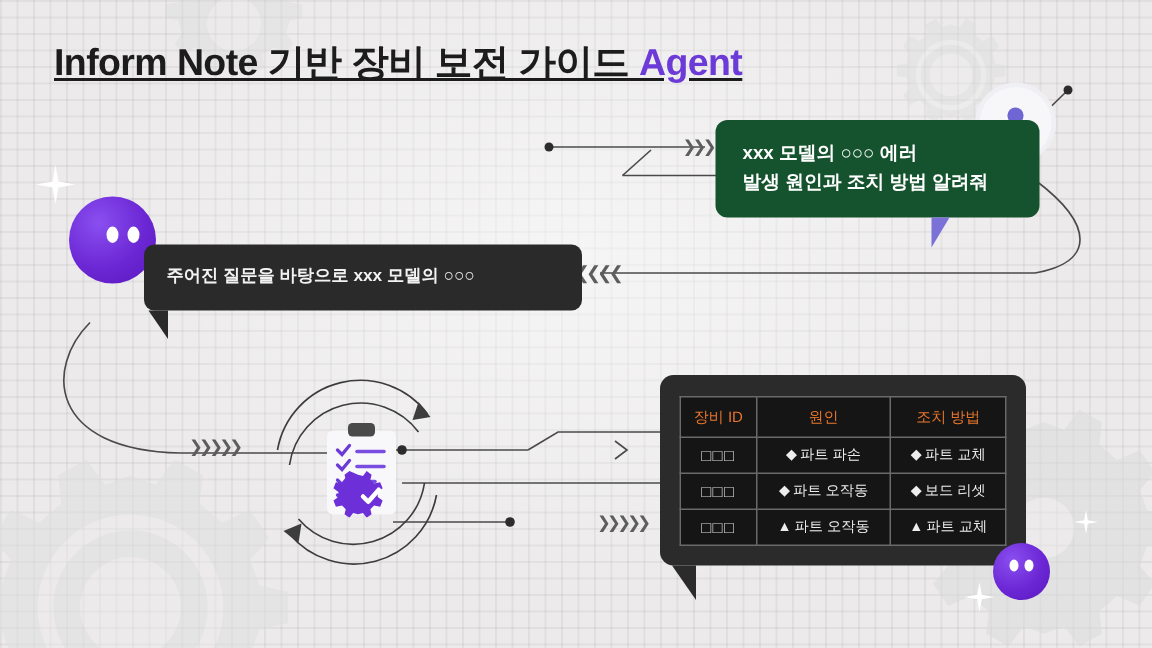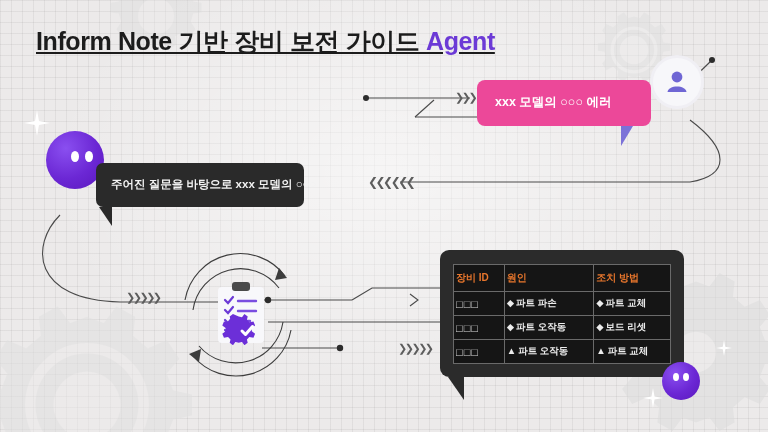--- a/index.html
+++ b/index.html
@@ -38,38 +38,38 @@
   }
   .title .accent{color:#6c3ad6;}
 
   
   .wires{position:absolute;inset:0;}
   .chev{position:absolute;color:#5d5d5d;font-size:11px;letter-spacing:-2.5px;
         font-family:"DejaVu Sans",sans-serif;line-height:1;user-select:none;}
 
   
   .bubble-user{
-    position:absolute;left:477px;top:80px;width:174px;
-    background:#ec4899;border-radius:8px;padding:13px 14px 14px 18px;
+    position:absolute;left:477px;top:80px;width:216px;
+    background:#14532d;border-radius:8px;padding:13px 14px 14px 18px;
     box-sizing:border-box;
   }
   .bubble-user .line{color:#ffffff;font-size:12.5px;font-weight:bold;line-height:19px;white-space:nowrap;}
   .bubble-user .tail{
     position:absolute;left:144px;top:100%;width:0;height:0;
     border-left:12px solid #7b72d8;border-bottom:20px solid transparent;
   }
   .avatar{
     position:absolute;left:653px;top:58px;width:48px;height:48px;border-radius:50%;
     background:#f7f7fa;display:flex;align-items:center;justify-content:center;
     box-shadow:0 0 0 3px #f0eff4;
   }
 
   
   .bubble-agent{
-    position:absolute;left:96px;top:163px;width:208px;
+    position:absolute;left:96px;top:163px;width:292px;
     background:#2a2a2a;border-radius:7px;padding:12px 14px 13px 15px;box-sizing:border-box;
   }
   .bubble-agent .line{font-size:11.5px;font-weight:bold;line-height:19px;color:#f2f2f2;white-space:nowrap;}
   .bubble-agent .hl{color:#e8762c;}
   .bubble-agent .tail{
     position:absolute;left:3px;top:100%;width:0;height:0;
     border-right:13px solid #2a2a2a;border-bottom:19px solid transparent;
   }
   .orb{
     position:absolute;border-radius:50%;
@@ -90,22 +90,22 @@
   .card{
     position:absolute;left:440px;top:250px;width:244px;
     background:#2b2b2b;border-radius:9px;padding:14px 13px 13px 13px;box-sizing:border-box;
   }
   .card .tail{
     position:absolute;left:8px;top:100%;width:0;height:0;
     border-right:16px solid #2b2b2b;border-bottom:23px solid transparent;
   }
   table{border-collapse:collapse;width:100%;background:#151515;}
   table th,table td{
-    border:1px solid #6a6a6a;text-align:left;
-    font-size:9.5px;font-weight:bold;padding:5px 2px;white-space:nowrap;
+    border:1px solid #6a6a6a;text-align:center;
+    font-size:9.5px;font-weight:normal;padding:5px 2px;white-space:nowrap;
   }
   table th{color:#e8762c;font-size:10px;padding:6px 2px;}
   table td{color:#ededed;}
   td.idcell{letter-spacing:1px;color:#d8d8d8;font-size:11px;}
   .mark{margin-right:2px;}
 
   
   .cycle{position:absolute;left:167px;top:248px;width:142px;height:134px;}
   .clip{position:absolute;left:216px;top:281px;width:50px;height:64px;}
 </style>
@@ -203,20 +203,21 @@
 
   <div class="avatar">
     <svg width="30" height="30" viewBox="0 0 30 30">
       <circle cx="15" cy="10" r="5.4" fill="#6f66d4"></circle>
       <path d="M5.5 25 C6 17.5, 24 17.5, 24.5 25 Z" fill="#6f66d4"></path>
     </svg>
   </div>
 
   <div class="bubble-user">
     <div class="line">xxx 모델의 ○○○ 에러</div>
+    <div class="line">발생 원인과 조치 방법 알려줘</div>
     <div class="tail"></div>
   </div>
 
   <div class="orb orb-left">
     <div class="eye e1"></div>
     <div class="eye e2"></div>
   </div>
 
   <div class="bubble-agent">
     <div class="line">주어진 질문을 바탕으로 xxx 모델의 ○○○</div>

